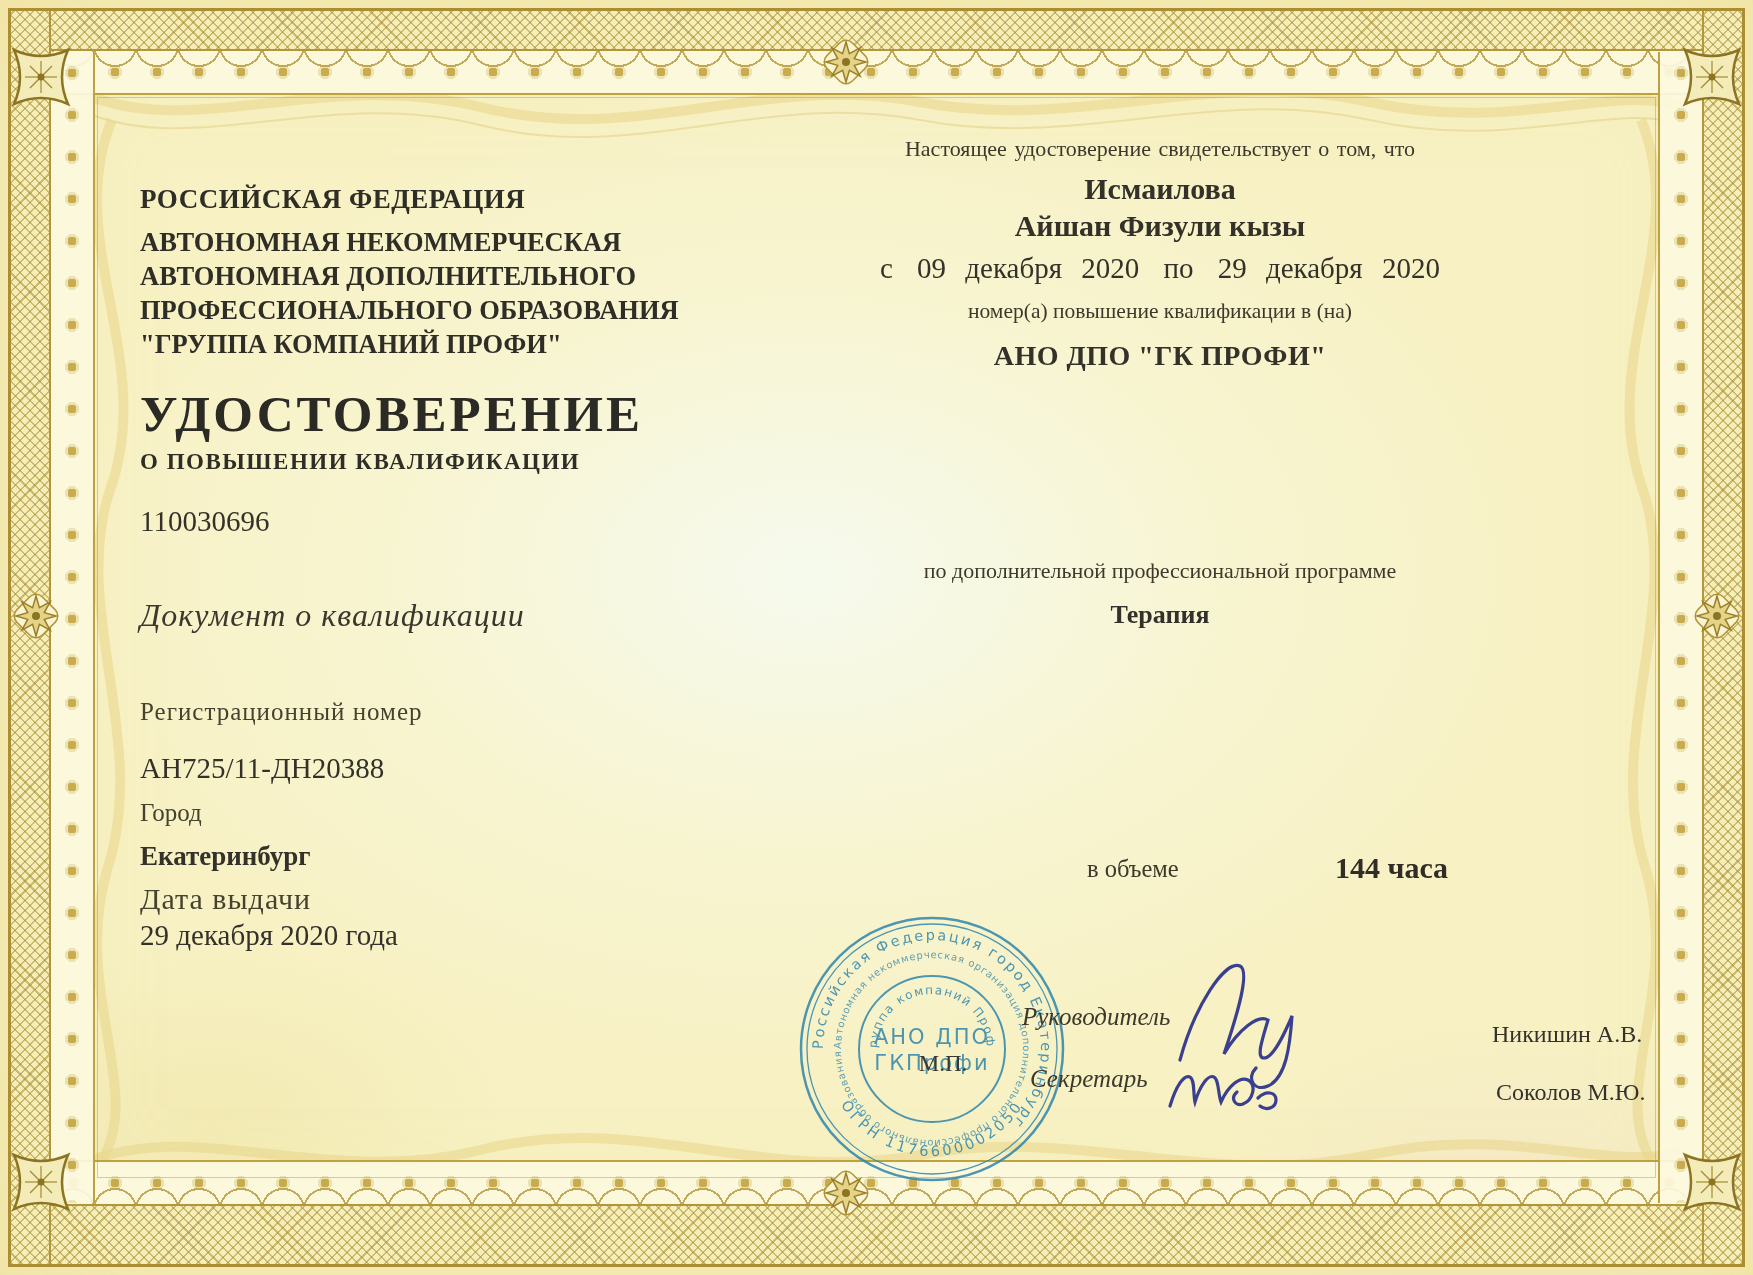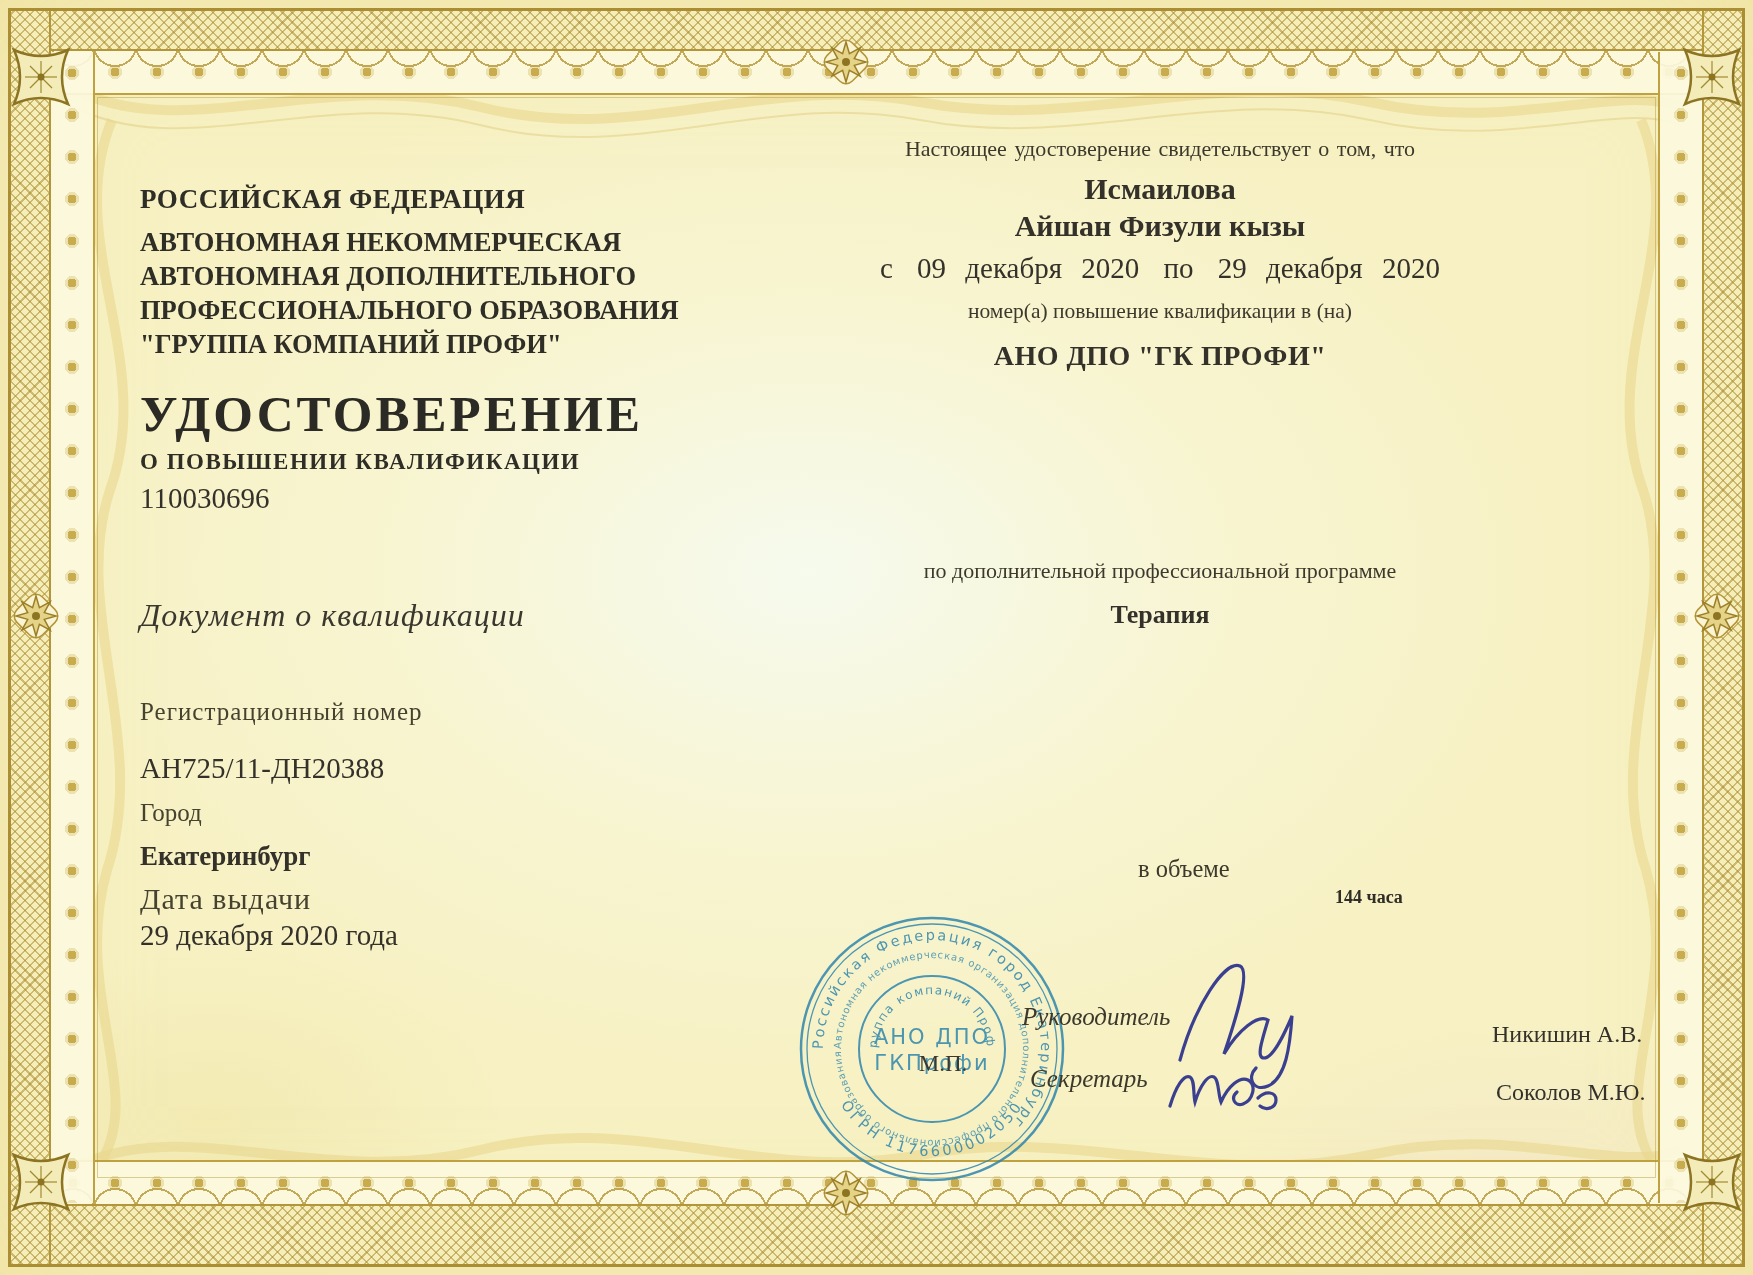--- a/index.html
+++ b/index.html
@@ -48,41 +48,41 @@
   .medallion{position:absolute; width:56px; height:56px; z-index:2;}
   .med-top{left:818px; top:34px;} .med-bottom{left:818px; bottom:54px;}
   .med-left{left:8px; top:588px;} .med-right{right:8px; top:588px;}
   .ribbon{position:absolute; z-index:0; opacity:.6;}
   
   .lcol{left:140px; width:620px; }
   .l-country{top:184px; font-size:27px; font-weight:bold; letter-spacing:.5px; color:#2e2d26;}
   .l-org{top:226px; font-size:26.5px; font-weight:bold; line-height:1.28; color:#2e2d26;}
   .l-title{top:385px; font-size:51px; font-weight:bold; letter-spacing:3px; color:#2b2a24;}
   .l-sub{top:449px; font-size:23px; font-weight:bold; letter-spacing:1.5px; color:#2e2d26;}
-  .l-num{top:482px; font-size:29px;}
+  .l-num{top:505px; font-size:29px;}
   .l-kind{top:597px; font-size:32px; font-style:italic; letter-spacing:1px; color:#3a382e;}
   .l-reglabel{top:698px; font-size:25px; color:#45422f; letter-spacing:1px;}
   .l-regnum{top:752px; font-size:29px;}
   .l-citylabel{top:799px; font-size:25px; color:#45422f;}
   .l-city{top:841px; font-size:27px; font-weight:bold;}
   .l-datelabel{top:882px; font-size:30px; color:#45422f; letter-spacing:1px;}
   .l-date{top:919px; font-size:29px;}
   
   .rcol{left:860px; width:600px; text-align:center;}
   .r-intro{top:136px; font-size:22px; color:#3c392c; word-spacing:2px;}
   .r-surname{top:172px; font-size:30px; font-weight:bold;}
   .r-name{top:209px; font-size:30px; font-weight:bold;}
   .r-period{left:880px; top:252px; width:560px; font-size:29px; display:flex; justify-content:space-between; align-items:baseline;}
   .r-period .date{word-spacing:12px;}
   .r-completed{top:299px; font-size:21.5px; color:#3c392c;}
   .r-institution{top:340px; font-size:28px; font-weight:bold; letter-spacing:.5px;}
   .r-proglabel{top:558px; font-size:22px; color:#3c392c;}
   .r-program{top:600px; font-size:26px; font-weight:bold;}
-  .r-volumelabel{left:1138px; top:855px; font-size:24.5px; color:#3c392c;}
-  .r-volumevalue{left:1335px; top:851px; font-size:18px; font-weight:bold; color:#2f2d26;margin-top:36px;}
+  .r-volumelabel{left:1087px; top:855px; font-size:24.5px; color:#3c392c;}
+  .r-volumevalue{left:1335px; top:851px; font-size:30px; font-weight:bold; color:#2f2d26;}
   .sig-head-label{left:1022px; top:1003px; font-size:25px; font-style:italic; color:#3b382c; z-index:4;}
   .sig-head-name{left:1492px; top:1021px; font-size:24px; z-index:4;}
   .sig-sec-label{left:1030px; top:1065px; font-size:25px; font-style:italic; color:#3b382c; z-index:4;}
   .sig-sec-name{left:1496px; top:1079px; font-size:24px; z-index:4;}
   .stamp{position:absolute; left:793px; top:910px; z-index:3;}
   .signatures{position:absolute; left:1140px; top:930px; z-index:5; pointer-events:none;}
 </style>
 </head>
 <body>
 

